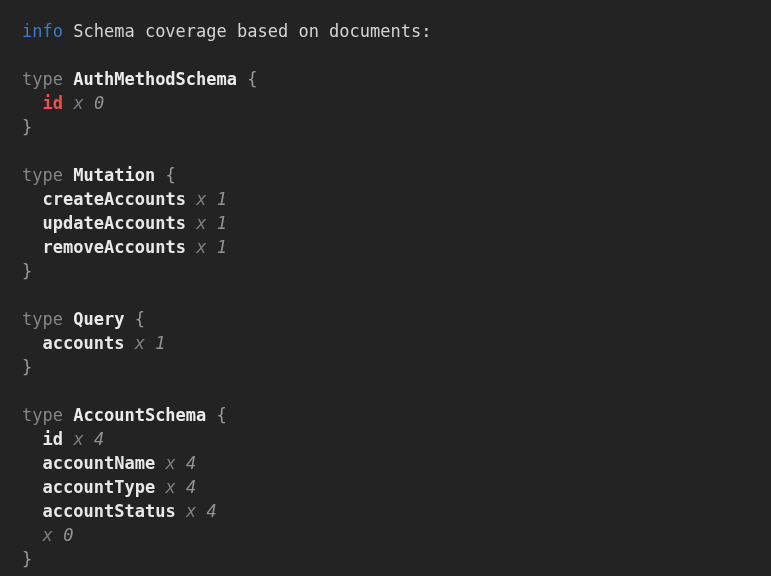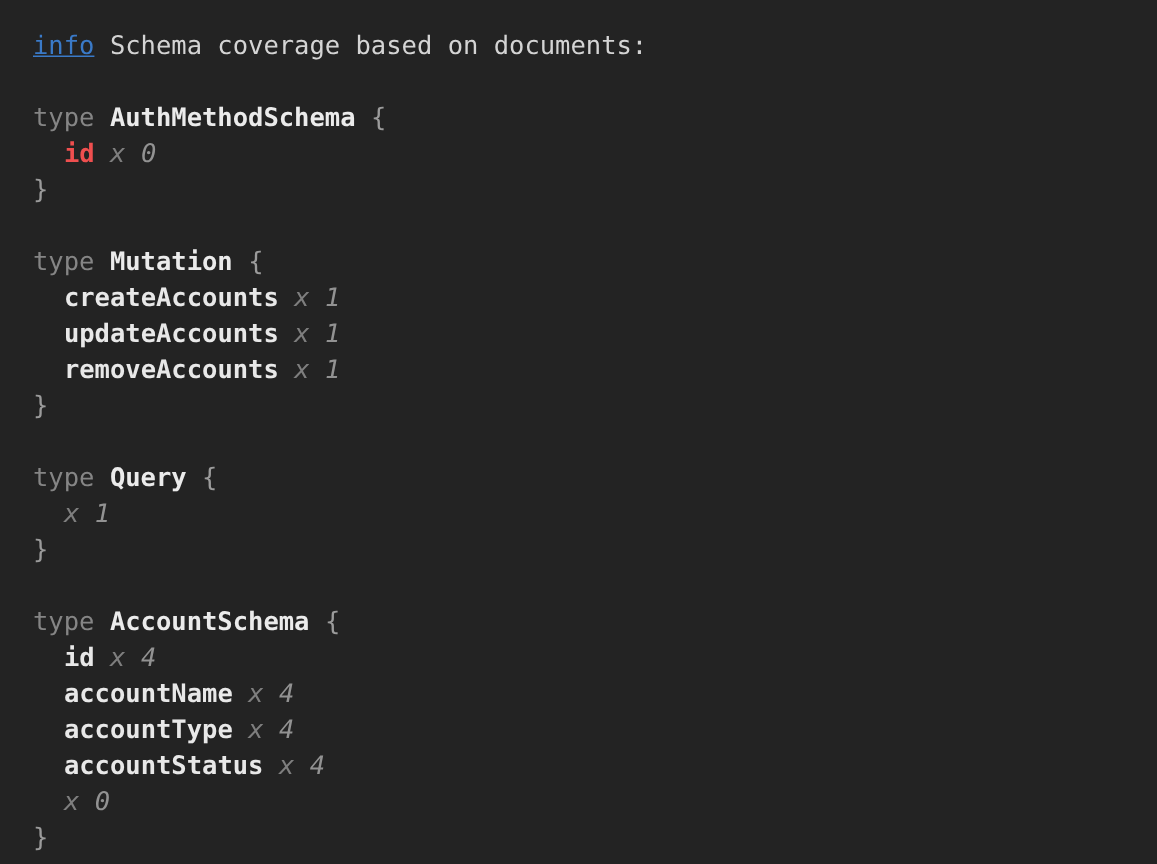--- a/index.html
+++ b/index.html
@@ -31,21 +31,21 @@
   }
   .line {
     display: flex;
     gap: 10.3px;
     height: 24px;
     align-items: baseline;
     white-space: pre;
   }
   .line.field { padding-left: 20.6px; align-items: flex-end; }
   .block { margin-top: 24px; }
-  .info  { color: var(--info); text-decoration: underline; }
+  .info  { color: var(--info); }
   .text  { color: var(--text); text-align: center; }
   .kw    { color: var(--keyword); }
   .brace { color: var(--brace); }
   .tname { color: var(--name); font-weight: bold; text-align: center; }
   .fname { color: var(--field); font-weight: bold; }
   .fname.zero { color: var(--zero); }
   .mult  { color: var(--mult); font-style: italic; }
   .hits  { color: var(--hits); font-style: italic; }
 </style>
 </head>
@@ -100,20 +100,21 @@
     </div>
   </div>
 
   <div class="block">
     <div class="line">
       <span class="kw">type</span>
       <span class="tname">Query</span>
       <span class="brace">{</span>
     </div>
     <div class="line field">
+      <span class="fname">accounts</span>
       <span class="mult">x</span>
       <span class="hits">1</span>
     </div>
     <div class="line">
       <span class="brace">}</span>
     </div>
   </div>
 
   <div class="block">
     <div class="line">

